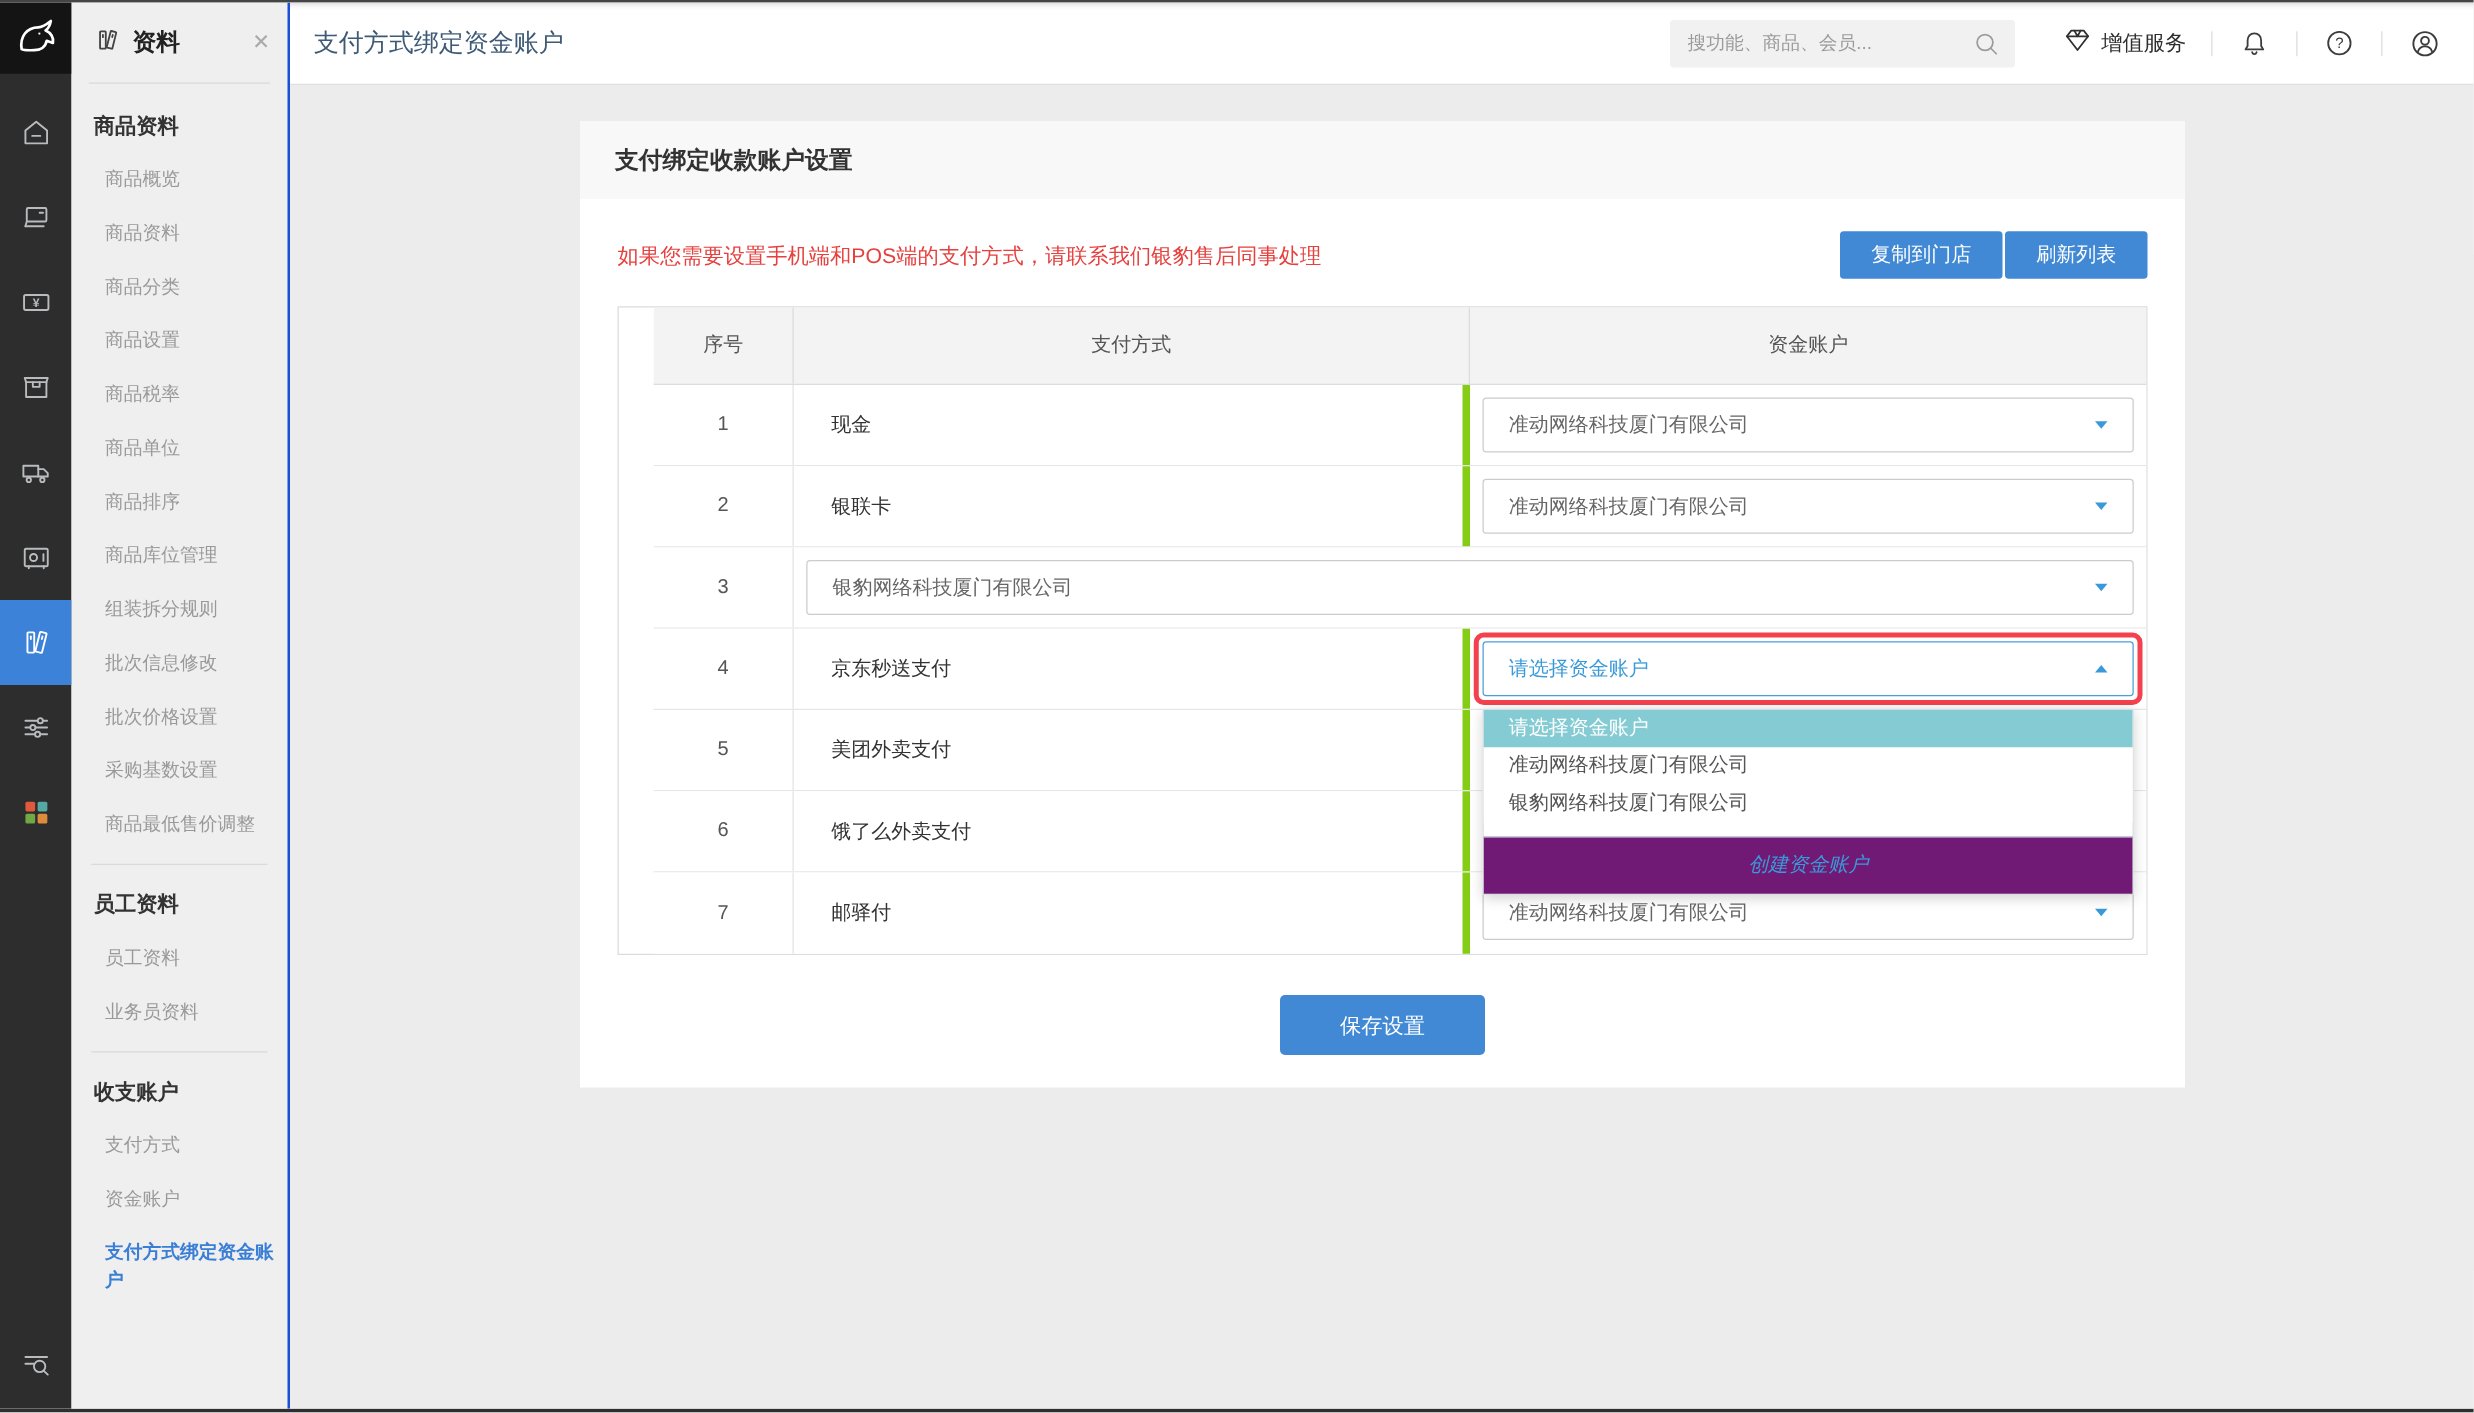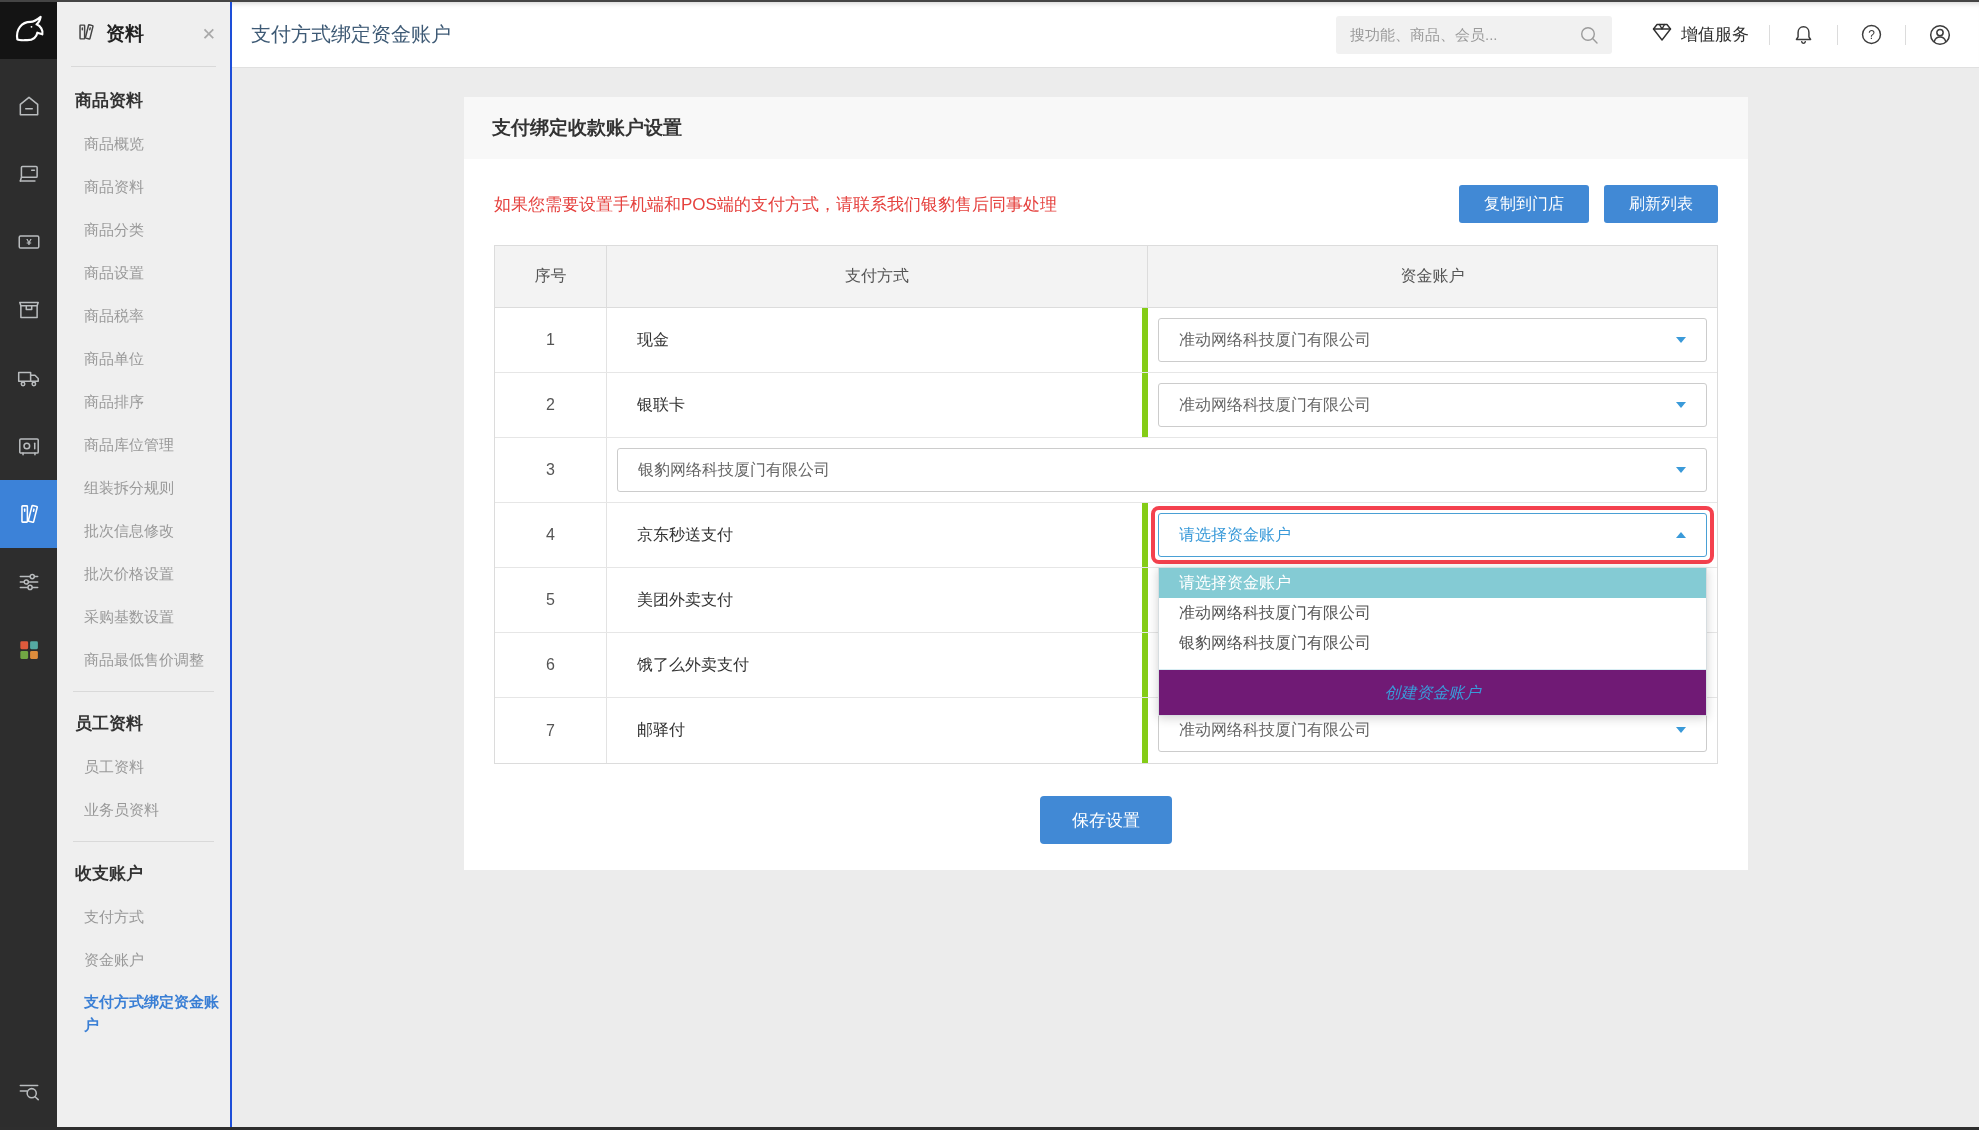--- a/index.html
+++ b/index.html
@@ -44,24 +44,24 @@
   .tb-icon:last-child { padding-right:4px; }
 
   
   .content { flex:1; position:relative; background:#ececec; }
   .card { position:absolute; left:232px; top:29px; width:1284px; background:#fff; padding-bottom:26px; }
   .card-head { height:62px; background:#f8f8f8; display:flex; align-items:center; padding:0 28px; }
   .card-title { font-size:19px; font-weight:bold; color:#333;font-family:Liberation Serif, serif; }
   .card-body { padding:0 30px; }
   .notice-row { display:flex; align-items:center; margin-top:26px; }
   .notice { color:#e5413e; font-size:17px; }
-  .btns { margin-left:auto; display:flex; gap:15px; }
+  .btns { margin-left:auto; display:flex; gap:2px; }
   .btn { background:#4189d5; color:#fff; border:none; border-radius:3px; font-size:16px; height:38px; padding:0 25px; cursor:pointer; font-family:inherit; }
 
-  .ptable { margin-top:22px; border:1px solid #dcdcdc; }
+  .ptable { margin-top:22px; border:1px solid #dcdcdc;padding-left:28px; }
   .t-head { display:flex; background:#f3f3f3; height:62px; border-bottom:1px solid #dcdcdc; }
   .t-head > div { display:flex; align-items:center; justify-content:center; color:#555; font-size:16px; }
   .t-row { display:flex; height:65px; border-bottom:1px solid #e6e6e6; background:#fff; }
   .t-row:last-child { border-bottom:none; }
   .col-no { width:112px; flex:0 0 112px; border-right:1px solid #e3e3e3; display:flex; align-items:center; justify-content:center; color:#555; font-size:16px; }
   .t-head .col-no { border-right:1px solid #dcdcdc; }
   .col-method { width:541px; flex:0 0 541px; border-right:6px solid #84cc16; display:flex; align-items:center; padding-left:30px; color:#333; font-size:16px; }
   .t-head .col-method { border-right:1px solid #dcdcdc; justify-content:center; padding-left:0; color:#555; }
   .col-account { flex:1; position:relative; padding:10px; }
 
@@ -72,21 +72,21 @@
   .red-ring { position:absolute; left:3px; top:3px; right:3px; bottom:3px; border:4px solid #f4414e; border-radius:8px; pointer-events:none; z-index:25; }
 
   .dropdown { position:absolute; left:10px; right:10px; top:64px; background:#fff; border:1px solid #d7dde0;
               box-shadow:0 2px 10px rgba(0,0,0,0.18); z-index:30; }
   .dd-list { padding-bottom:11px; }
   .dd-opt { line-height:30px; height:30px; padding-left:20px; font-size:16px; color:#555; background:#fff; cursor:pointer; white-space:nowrap; overflow:hidden; }
   .dd-opt.selected { background:#84cbd4; color:#fff; }
   .dd-footer { height:46px; line-height:46px; text-align:center; color:#3a9ad9; font-size:16px; background:#701a75; border-top:1px solid #d8edf3; cursor:pointer;font-style:italic; }
 
   .save-row { display:flex; justify-content:center; margin-top:32px; }
-  .save-btn { width:132px; height:48px; background:#4189d5; color:#fff; font-size:17px; border:none; border-radius:4px; cursor:pointer; font-family:inherit; }
+  .save-btn { width:164px; height:48px; background:#4189d5; color:#fff; font-size:17px; border:none; border-radius:4px; cursor:pointer; font-family:inherit; }
 </style>
 </head>
 <body>
 
 <div class="app">
 
   <div class="rail">
     <div class="rail-logo">
         <svg width="40" height="40" viewBox="0 0 48 48" fill="none" stroke="#fff" stroke-width="2.6" stroke-linejoin="round" stroke-linecap="round">
           <path d="M10 34 C8 22 15 13 26 13 C30 13 33 11 38 7 C37 12 36 14 33 16 C38 18 41 23 40 28 L34 26 C33 32 28 35 22 35 C17 35 12.5 35.5 10 34 Z"></path>

